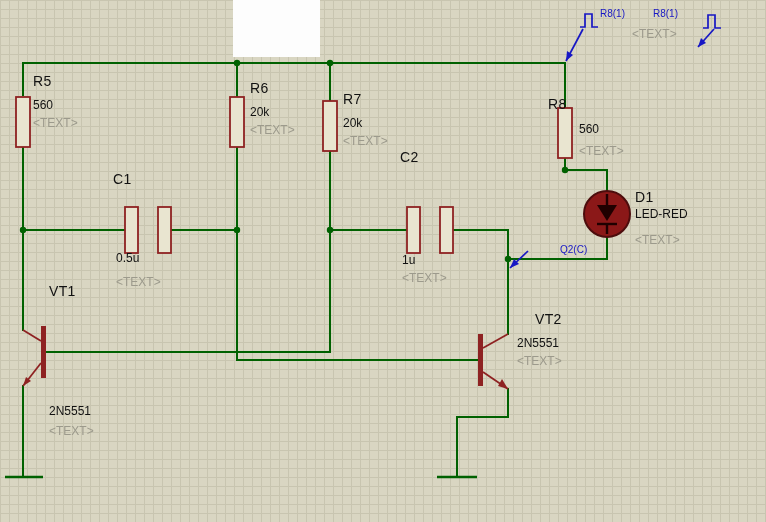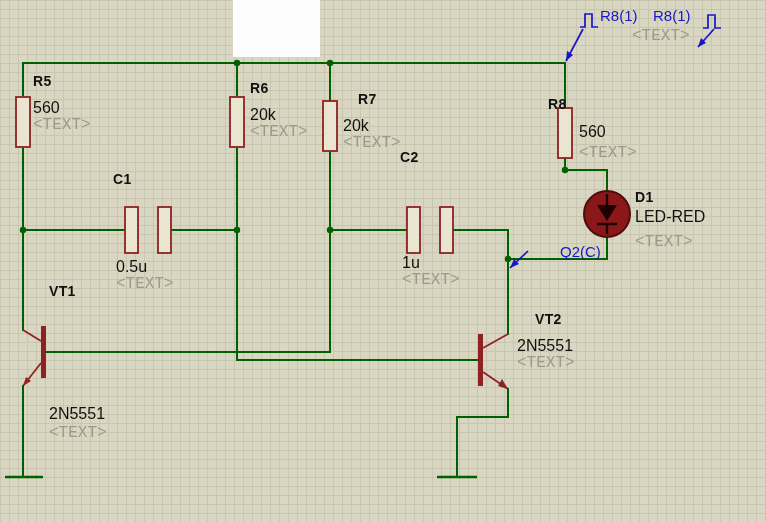--- a/index.html
+++ b/index.html
@@ -19,24 +19,24 @@
   .body{fill:var(--component-fill);stroke:var(--component);stroke-width:1.8;}
   .tline{stroke:var(--component);stroke-width:1.8;fill:none;}
   .tbar{fill:var(--component);stroke:none;}
   .arrow{fill:var(--component);stroke:none;}
   .probe-line{stroke:var(--probe);stroke-width:1.7;fill:none;}
   .probe-arrow{fill:var(--probe);stroke:none;}
   .led-body{fill:var(--led-fill);stroke:var(--led-stroke);stroke-width:2;}
   .led-sym-f{fill:var(--led-symbol);stroke:none;}
   .led-sym-l{stroke:var(--led-symbol);stroke-width:2.4;fill:none;}
   .lbl{position:absolute;white-space:nowrap;line-height:1.1;}
-  .ref{font-size:14px;font-weight:bold;color:var(--text-primary);letter-spacing:.3px;}
-  .val{font-size:16px;color:var(--text-primary);}
-  .ph{font-size:16px;color:var(--text-muted);font-family:Liberation Mono, monospace;}
-  .probe-lbl{font-size:15px;color:var(--probe);}
+  .ref{font-size:14px;font-weight:normal;color:var(--text-primary);letter-spacing:.3px;}
+  .val{font-size:12px;color:var(--text-primary);}
+  .ph{font-size:12px;color:var(--text-muted);}
+  .probe-lbl{font-size:10px;color:var(--probe);}
 </style>
 </head>
 <body>
 
 <div id="canvas">
 
   <div id="blank-patch"></div>
 
   <svg width="766" height="522" viewBox="0 0 766 522">
 
@@ -122,30 +122,30 @@
   </svg>
 
   <div class="lbl ref" style="left:33px;top:74px">R5</div>
   <div class="lbl val" style="left:33px;top:99px">560</div>
   <div class="lbl ph" style="left:33px;top:117px">&lt;TEXT&gt;</div>
 
   <div class="lbl ref" style="left:250px;top:81px">R6</div>
   <div class="lbl val" style="left:250px;top:106px">20k</div>
   <div class="lbl ph" style="left:250px;top:124px">&lt;TEXT&gt;</div>
 
-  <div class="lbl ref" style="left:358px;top:92px">R7</div>
+  <div class="lbl ref" style="left:343px;top:92px">R7</div>
   <div class="lbl val" style="left:343px;top:117px">20k</div>
   <div class="lbl ph" style="left:343px;top:135px">&lt;TEXT&gt;</div>
 
   <div class="lbl ref" style="left:548px;top:97px">R8</div>
   <div class="lbl val" style="left:579px;top:123px">560</div>
   <div class="lbl ph" style="left:579px;top:145px">&lt;TEXT&gt;</div>
 
   <div class="lbl ref" style="left:113px;top:172px">C1</div>
-  <div class="lbl val" style="left:116px;top:258px">0.5u</div>
+  <div class="lbl val" style="left:116px;top:252px">0.5u</div>
   <div class="lbl ph" style="left:116px;top:276px">&lt;TEXT&gt;</div>
 
   <div class="lbl ref" style="left:400px;top:150px">C2</div>
   <div class="lbl val" style="left:402px;top:254px">1u</div>
   <div class="lbl ph" style="left:402px;top:272px">&lt;TEXT&gt;</div>
 
   <div class="lbl ref" style="left:49px;top:284px">VT1</div>
   <div class="lbl val" style="left:49px;top:405px">2N5551</div>
   <div class="lbl ph" style="left:49px;top:425px">&lt;TEXT&gt;</div>
 

